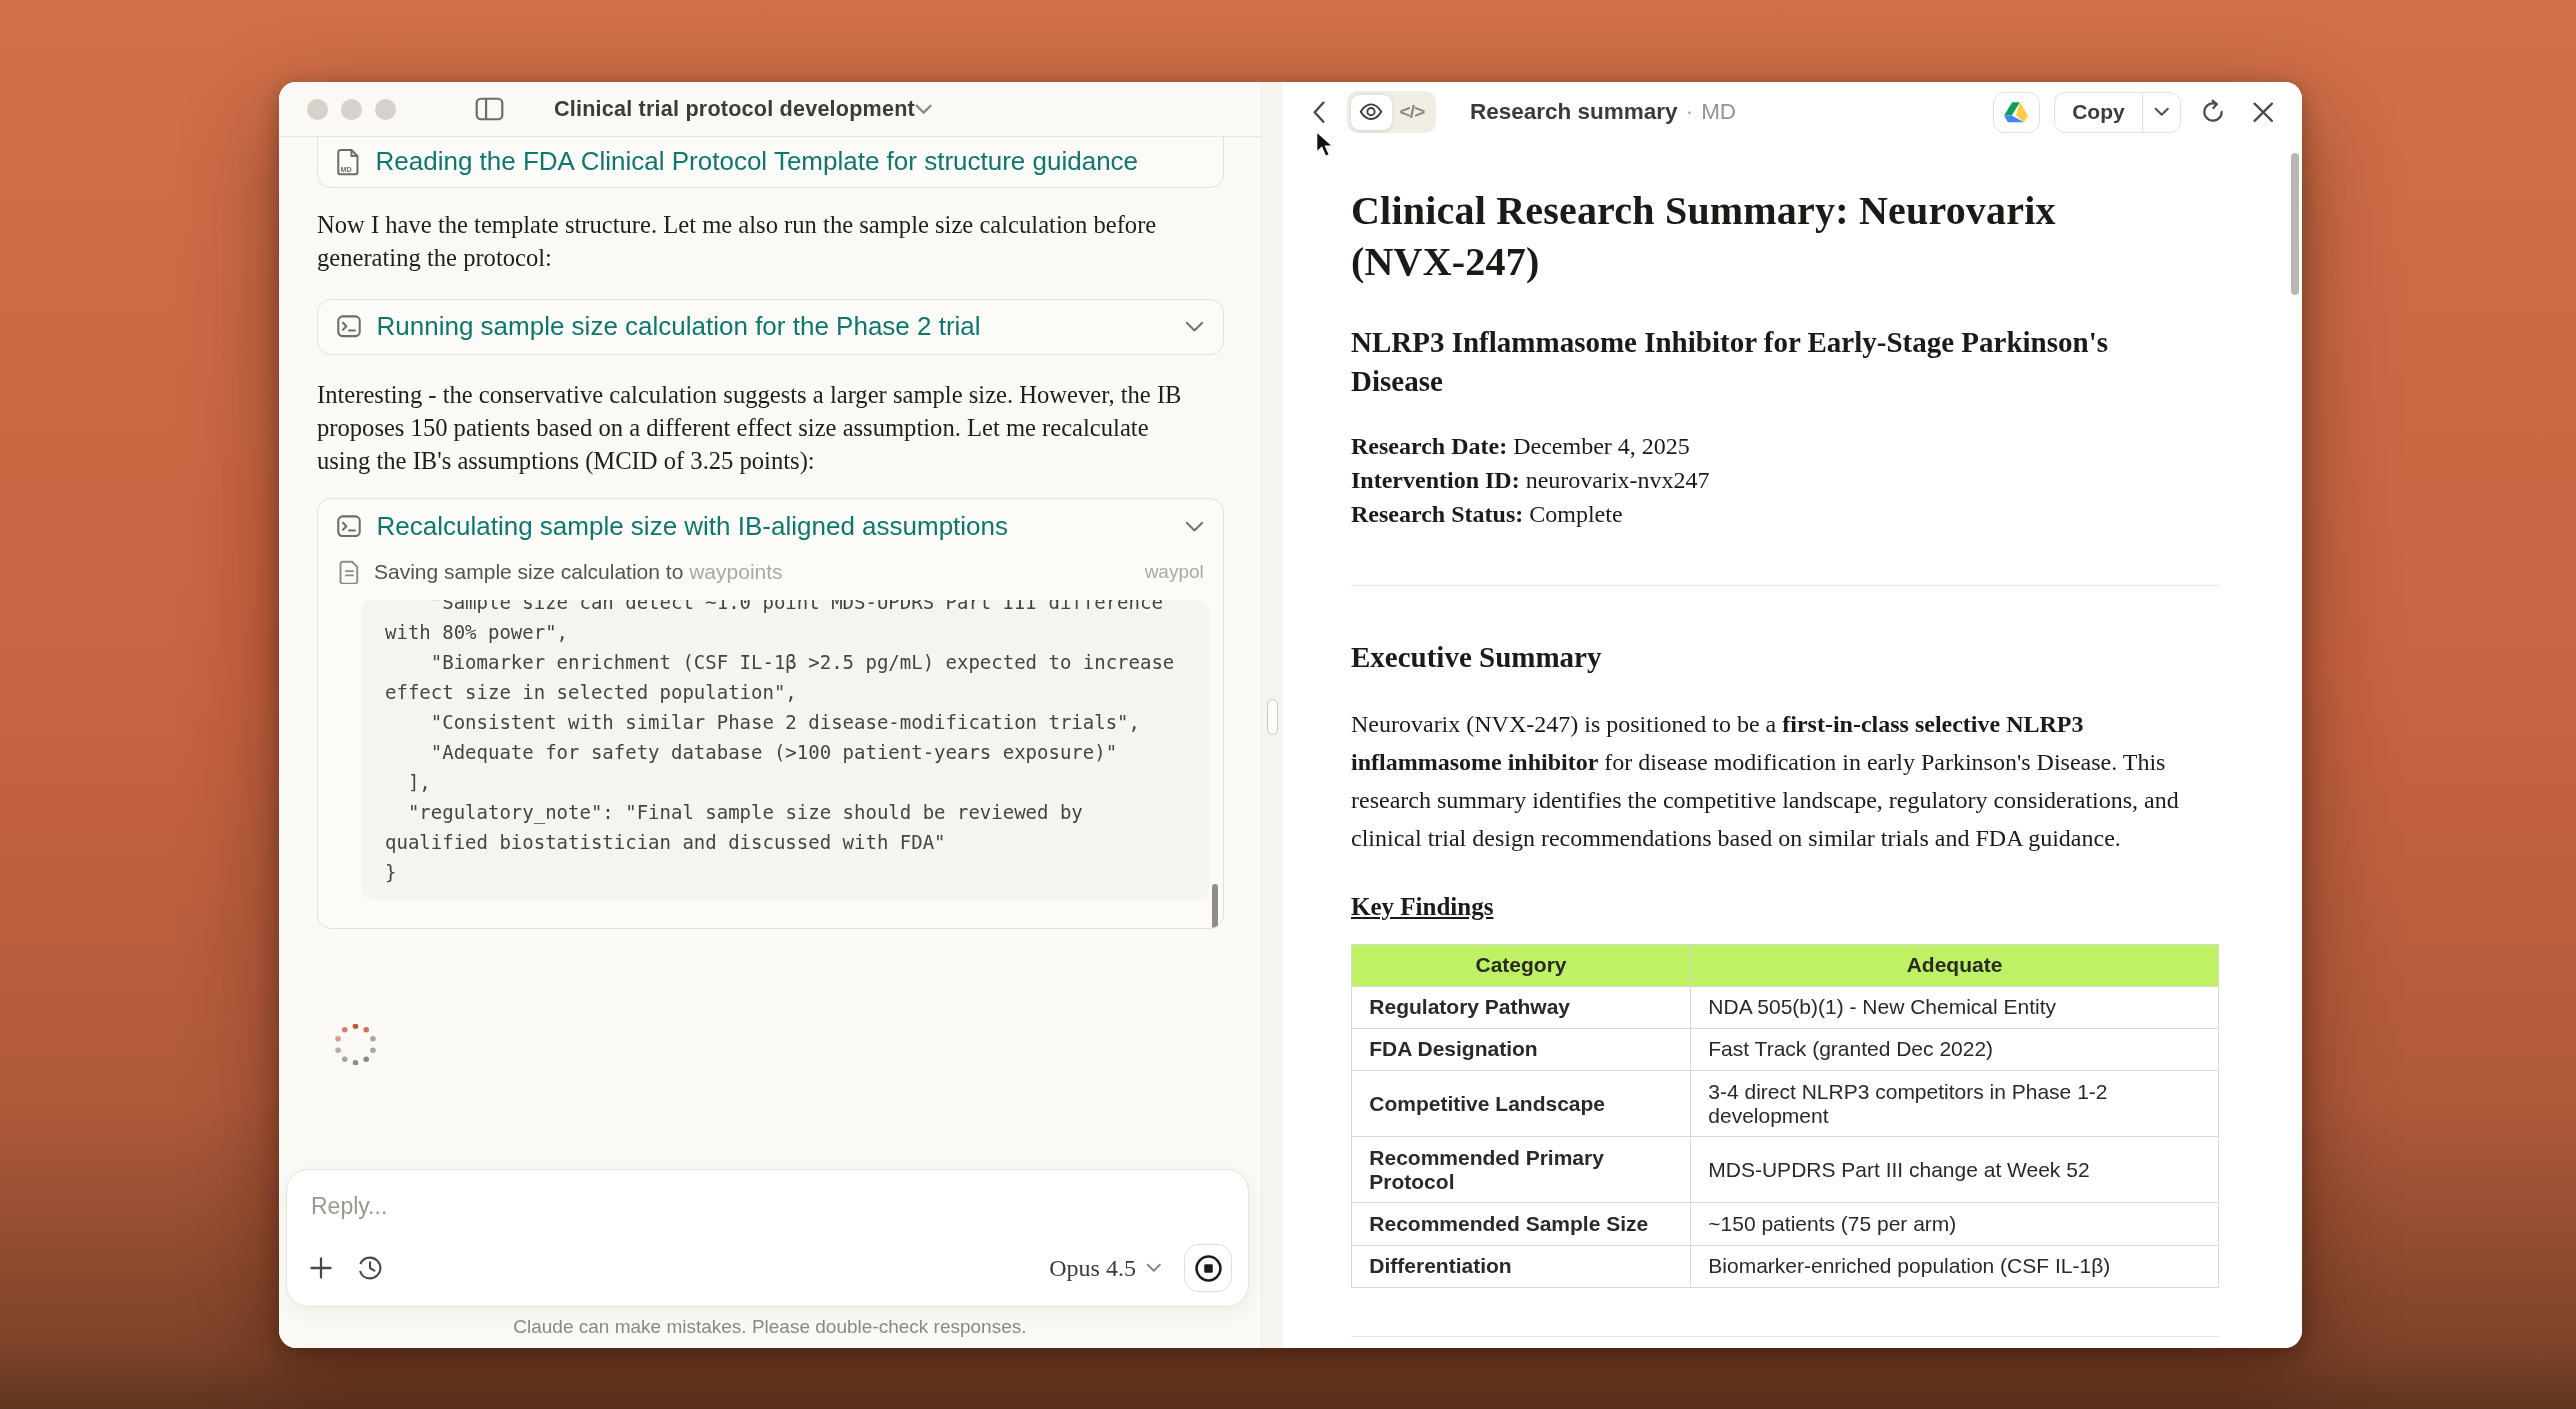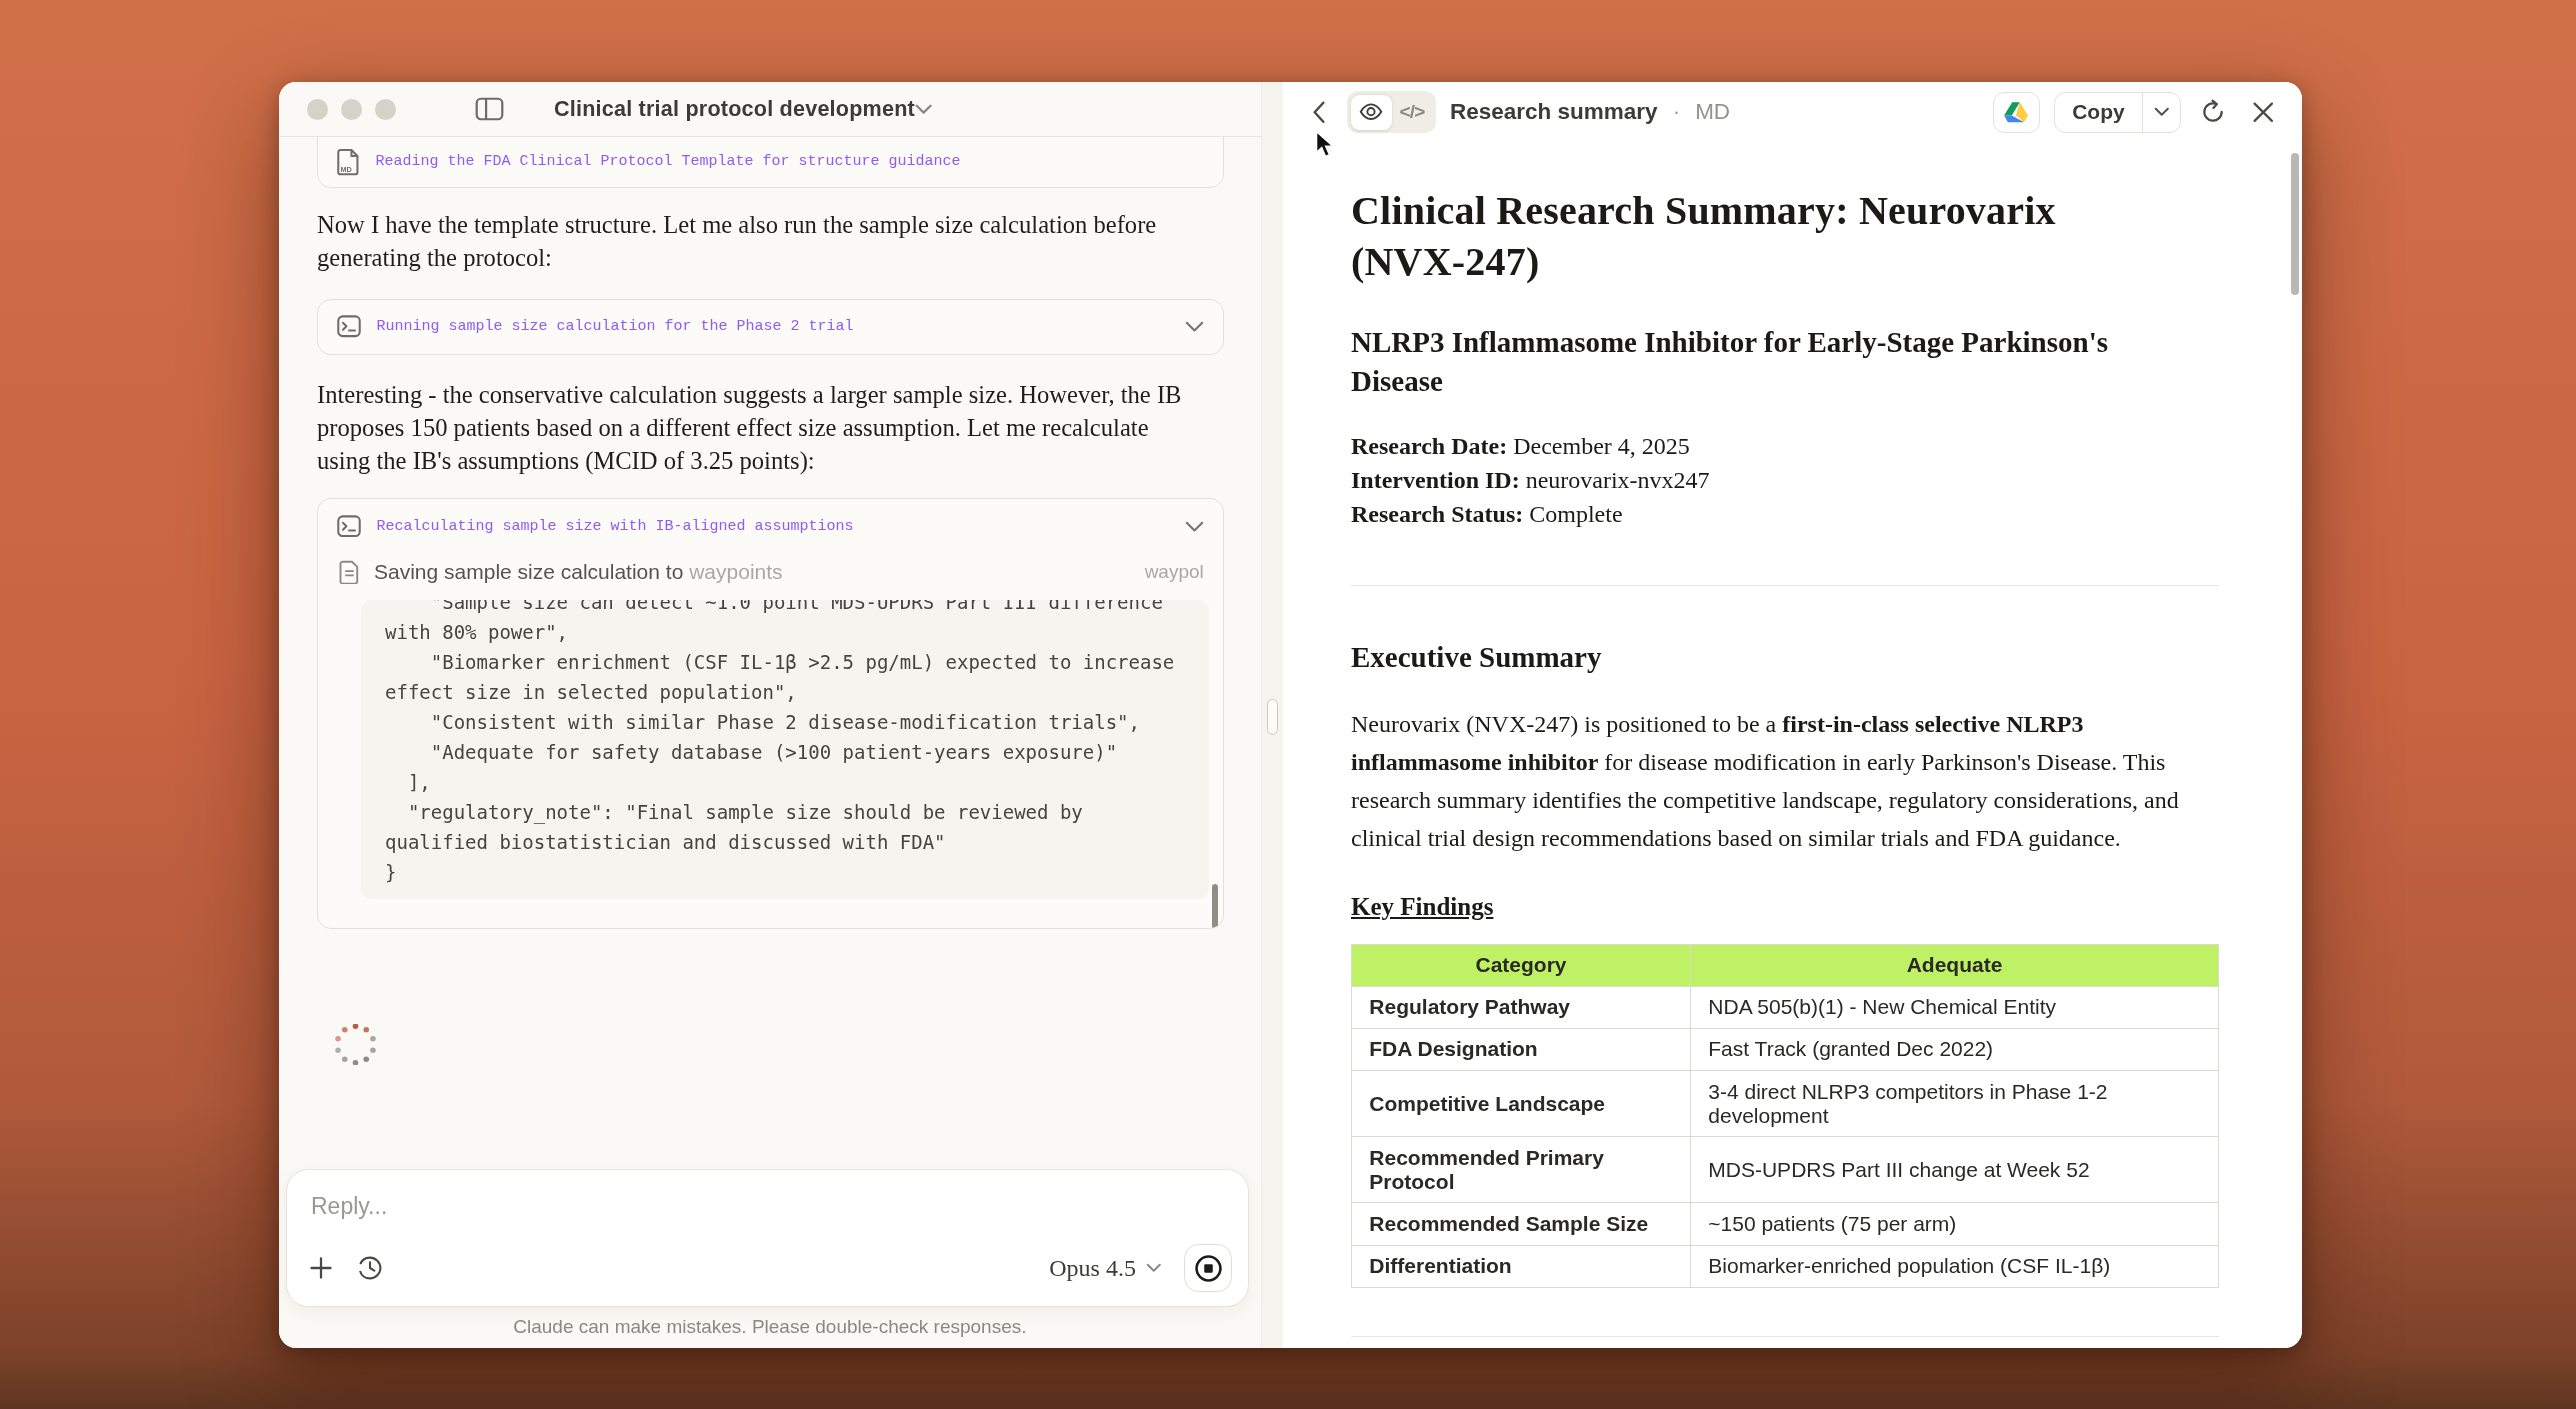--- a/index.html
+++ b/index.html
@@ -19,21 +19,21 @@
   .chat-pane{ width:995px; height:100%; background:#faf9f5; display:flex; flex-direction:column; position:relative; }
   .titlebar{ height:55px; flex:0 0 55px; display:flex; align-items:center; border-bottom:0.9px solid #e8e5dc; padding-left:28px; position:relative; z-index:5; background:#faf9f5;}
   .lights{ display:flex; gap:13px; }
   .light{ width:21px; height:21px; border-radius:50%; background:#d5d2ca; }
   .sidebar-toggle{ margin-left:79px; color:#6e6c65; display:flex; }
   .win-title{ margin-left:50px; font-size:21.6px; font-weight:600; color:#3d3b36; letter-spacing:0.2px; display:flex; align-items:center; }
   .win-title .chev{ color:#8a877f; }
   .chat-scroll{ flex:1; overflow:hidden; padding:0 37px 0 38px; position:relative; }
   .tool-card{ border:0.9px solid #e3e0d7; background:#fcfbf8; border-radius:14px; }
   .tool-row{ display:flex; align-items:center; gap:15.5px; padding:0 19px; height:54px; }
-  .tool-label{ font-size:15px; color:#8b5cf6;font-family:Liberation Mono, monospace; }
+  .tool-label{ font-size:26px; color:#0f766e; }
   .tool-chev{ margin-left:auto; color:#76746d; }
   .card-clipped{ margin-top:-15.5px; height:66px; display:flex; align-items:flex-end; }
   .card-clipped .tool-row{ height:50px; }
   .para{ font-family:"Liberation Serif", serif; font-size:24.6px; line-height:33px; color:#201e1b; width:878px; }
   .p1{ margin-top:20px; }
   .p2{ margin-top:23px; }
   .card2{ margin-top:25px; }
   .card3{ margin-top:21.6px; padding-bottom:29px; position:relative; overflow:hidden; }
   .save-row{ display:flex; align-items:center; gap:14px; padding:0 19px 0 21px; height:38px; color:#55534d; font-size:21px; overflow:hidden; white-space:nowrap;}
   .save-dim{ color:#aaa8a0; }
@@ -62,21 +62,21 @@
   .divider{ width:22.5px; background:#f6f4ee; border-left:0.9px solid #edebe3; position:relative; }
   .drag-handle{ position:absolute; left:5.2px; top:617px; width:11.2px; height:36px; border:1.7px solid #cbc8bf; border-radius:7px; background:#fdfcf9; }
   
   .artifact-pane{ flex:1; background:#ffffff; display:flex; flex-direction:column; position:relative; }
   .art-header{ height:60px; flex:0 0 60px; display:flex; align-items:center; padding:0 21px; gap:14px; background:#fff; }
   .back-btn{ color:#4c4a44; display:flex; width:29px; justify-content:center; }
   .view-toggle{ display:flex; background:#efede4; border-radius:11.2px; padding:3.5px; }
   .seg{ width:41px; height:35px; display:flex; align-items:center; justify-content:center; border-radius:8.6px; }
   .seg.active{ background:#ffffff; box-shadow:0 0.9px 3.5px rgba(0,0,0,.12); }
   .seg-code{ font-size:19px; color:#8a887f; font-weight:600; letter-spacing:-0.9px; }
-  .art-title{ font-size:22.5px; font-weight:600; color:#3d3b36; display:flex; align-items:baseline; gap:15px; }
+  .art-title{ font-size:22.5px; font-weight:600; color:#3d3b36; display:flex; align-items:baseline; gap:8px;margin-left:20px; }
   .art-title .dot{ color:#a19e96; font-weight:400; }
   .art-title .ftype{ color:#96938b; font-weight:400; }
   .art-actions{ margin-left:auto; display:flex; align-items:center; gap:14px; }
   .drive-btn{ width:47px; height:41px; border:0.9px solid #e4e1d8; border-radius:11.2px; display:flex; align-items:center; justify-content:center; background:#fff;}
   .copy-split{ display:flex; align-items:stretch; border:0.9px solid #e4e1d8; border-radius:11.2px; height:41px; overflow:hidden; background:#fff;}
   .copy-main{ padding:0 17.3px; display:flex; align-items:center; font-size:21px; font-weight:600; color:#3d3b36; }
   .copy-arrow{ width:38px; display:flex; align-items:center; justify-content:center; border-left:0.9px solid #e4e1d8; color:#55534d; }
   .refresh-btn,.close-btn{ width:36px; height:36px; display:flex; align-items:center; justify-content:center; color:#4c4a44; }
   .cursor{ position:absolute; left:31px; top:48px; z-index:40; }
   .doc-scroll{ flex:1; overflow:hidden; position:relative; padding:0 83px 0 68px; font-family:"Liberation Serif",serif; color:#1b1a17; }

